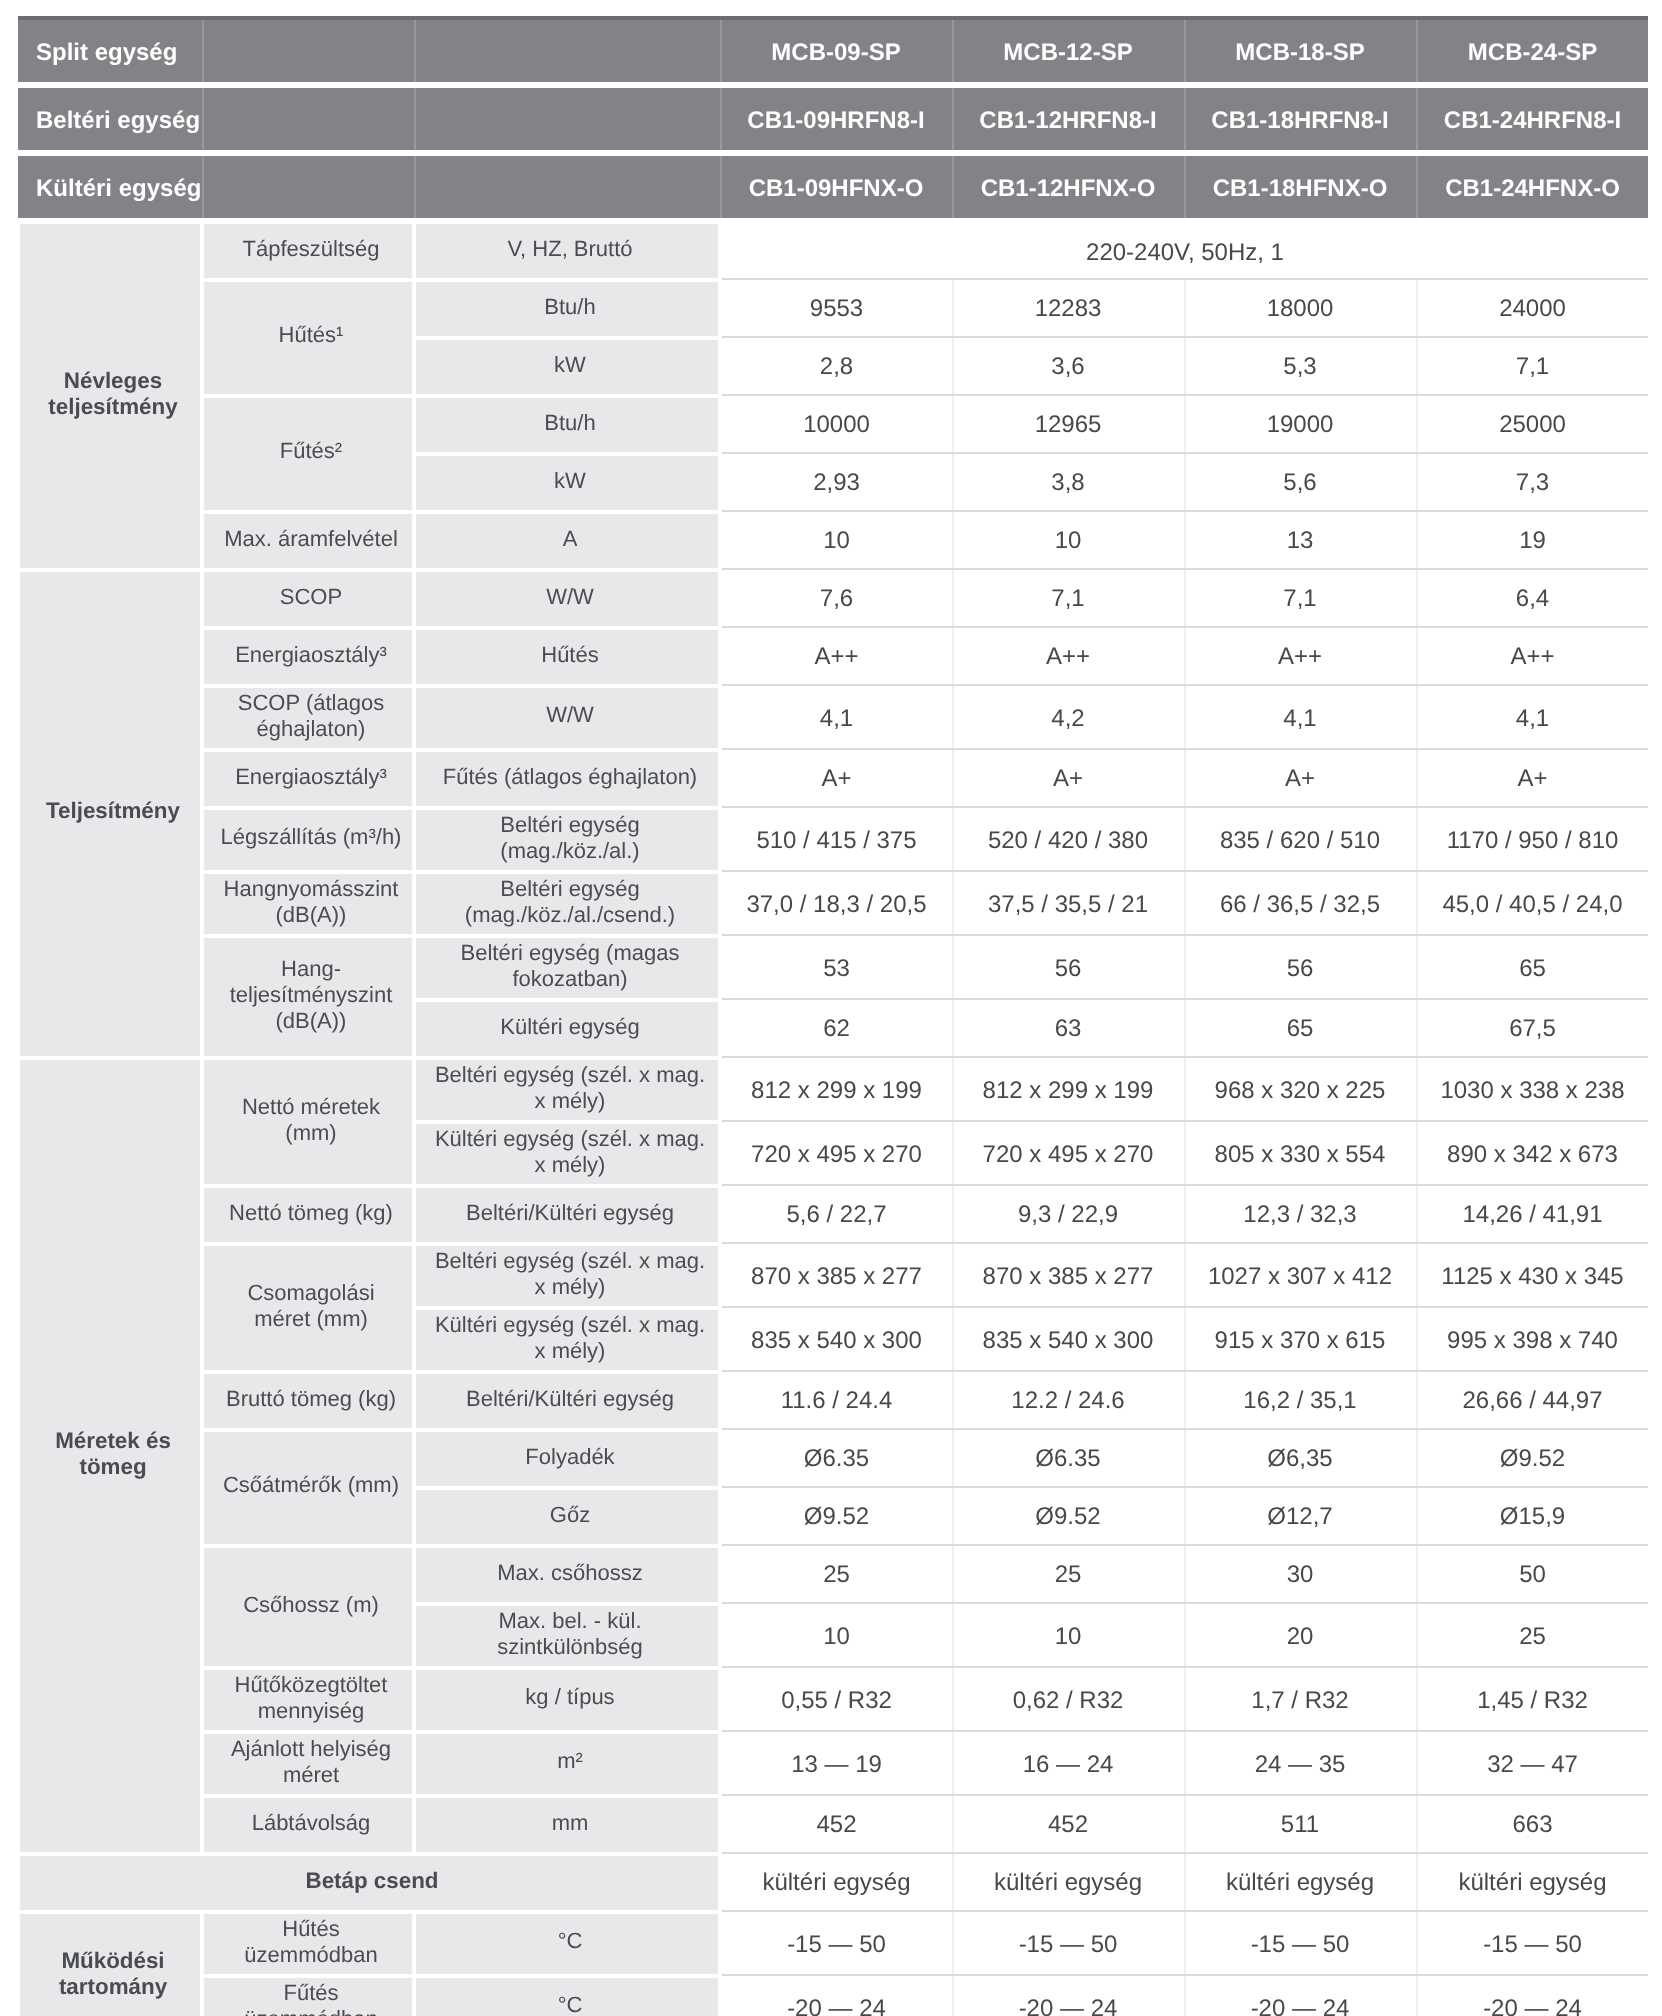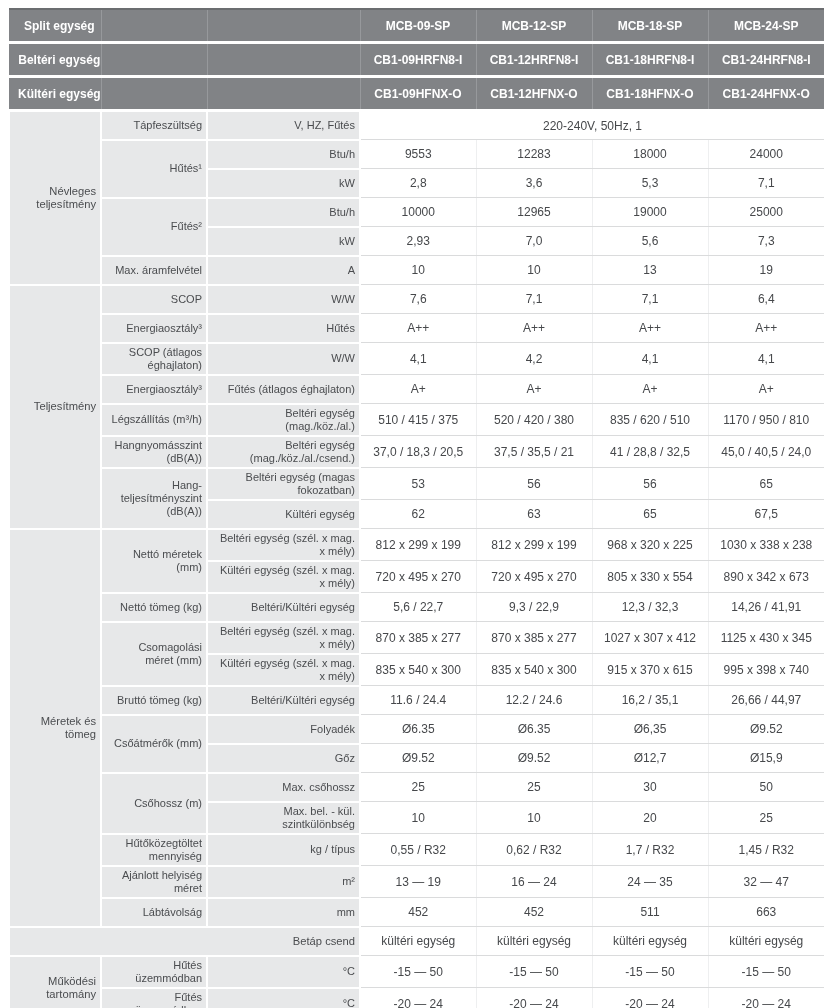--- a/index.html
+++ b/index.html
@@ -24,38 +24,38 @@
   tr.hdr th{
     background:#818386;
     color:#fff;
     font-weight:700;
     font-size:12px;
     height:31px;
     border-bottom:3px solid #fff;
     padding:0;
     white-space:nowrap;
   }
-  tr.hdr th.hlabel{text-align:center;padding-left:9px;margin-top:44px;}
+  tr.hdr th.hlabel{text-align:left;padding-left:9px;margin-top:44px;}
   tr.hdr th.hspacer{border-left:1px solid #97999c;}
   tr.hdr th.hval{text-align:center;border-left:1px solid #97999c;}
   tr.hdr1 th{border-top:2px solid #6b6d70;}
 
   
   th.lbl{
     background:#e7e8e9;
     border:2px solid #fff;
     font-weight:400;
     font-size:11px;
     line-height:13px;
-    text-align:right;
+    text-align:center;
     vertical-align:middle;
     padding:2px 4px 2px 7px;
     color:#4a4c4f;
   }
-  th.sect{font-size:11.2px;}
+  th.sect{font-size:11.2px;font-weight:bold;}
 
   
   td.val{
     background:#fff;
     text-align:center;
     vertical-align:middle;
     font-size:12px;
     color:#46484b;
     border-bottom:1px solid #dadbdc;
     padding:2px 2px;
@@ -104,21 +104,21 @@
     <th class="hspacer"></th>
     <th class="hval">CB1-09HFNX-O</th>
     <th class="hval">CB1-12HFNX-O</th>
     <th class="hval">CB1-18HFNX-O</th>
     <th class="hval">CB1-24HFNX-O</th>
   </tr>
 
   <tr class="body">
     <th class="lbl sect" rowspan="6">Névleges teljesítmény</th>
     <th class="lbl">Tápfeszültség</th>
-    <th class="lbl">V, HZ, Fűtés</th>
+    <th class="lbl">V, HZ, Bruttó</th>
     <td class="val" colspan="4">220-240V, 50Hz, 1</td>
   </tr>
   <tr class="body">
     <th class="lbl" rowspan="2">Hűtés¹</th>
     <th class="lbl">Btu/h</th>
     <td class="val">9553</td>
     <td class="val">12283</td>
     <td class="val">18000</td>
     <td class="val">24000</td>
   </tr>
@@ -133,21 +133,21 @@
     <th class="lbl" rowspan="2">Fűtés²</th>
     <th class="lbl">Btu/h</th>
     <td class="val">10000</td>
     <td class="val">12965</td>
     <td class="val">19000</td>
     <td class="val">25000</td>
   </tr>
   <tr class="body">
     <th class="lbl">kW</th>
     <td class="val">2,93</td>
-    <td class="val">7,0</td>
+    <td class="val">3,8</td>
     <td class="val">5,6</td>
     <td class="val">7,3</td>
   </tr>
   <tr class="body">
     <th class="lbl">Max. áramfelvétel</th>
     <th class="lbl">A</th>
     <td class="val">10</td>
     <td class="val">10</td>
     <td class="val">13</td>
     <td class="val">19</td>
@@ -192,21 +192,21 @@
     <td class="val">510 / 415 / 375</td>
     <td class="val">520 / 420 / 380</td>
     <td class="val">835 / 620 / 510</td>
     <td class="val">1170 / 950 / 810</td>
   </tr>
   <tr class="body tall">
     <th class="lbl">Hangnyomásszint (dB(A))</th>
     <th class="lbl">Beltéri egység (mag./köz./al./csend.)</th>
     <td class="val">37,0 / 18,3 / 20,5</td>
     <td class="val">37,5 / 35,5 / 21</td>
-    <td class="val">41 / 28,8 / 32,5</td>
+    <td class="val">66 / 36,5 / 32,5</td>
     <td class="val">45,0 / 40,5 / 24,0</td>
   </tr>
   <tr class="body tall">
     <th class="lbl" rowspan="2">Hang-teljesítményszint (dB(A))</th>
     <th class="lbl">Beltéri egység (magas fokozatban)</th>
     <td class="val">53</td>
     <td class="val">56</td>
     <td class="val">56</td>
     <td class="val">65</td>
   </tr>

